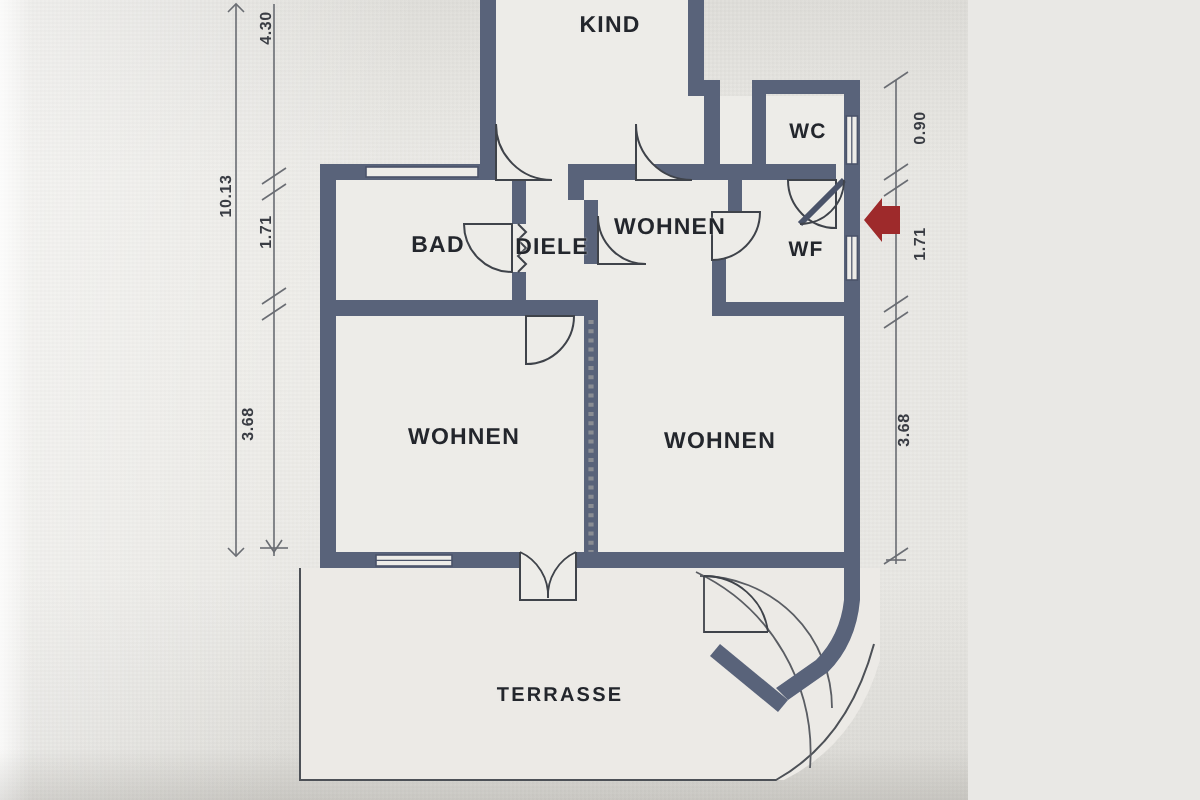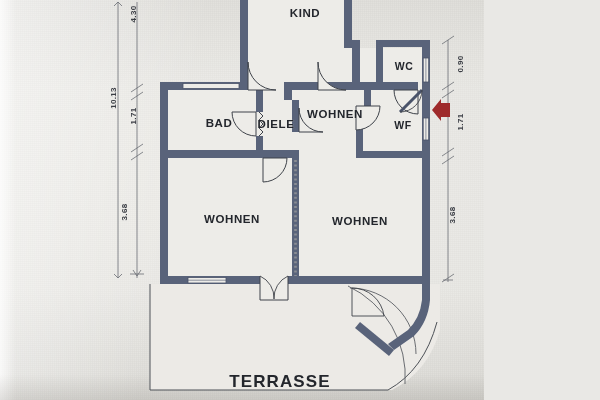--- a/index.html
+++ b/index.html
@@ -42,21 +42,21 @@
     color:#23262c;
     font-family:"Liberation Sans", sans-serif;
     font-weight:700;
     letter-spacing:.6px;
     white-space:nowrap;
     transform:translate(-50%,-50%);
     text-shadow:0 0 1px rgba(233,232,229,.9);
   }
   .lbl.room{font-size:11.5px;}
   .lbl.room.small{font-size:10.5px;text-align:center;}
-  .lbl.terr{font-size:17px;letter-spacing:1.1px;margin-top:34px;}
+  .lbl.terr{font-size:10px;letter-spacing:1.1px;}
 
   .dim{
     position:absolute;
     color:#3a3d44;
     font-size:8px;
     font-weight:700;
     letter-spacing:.3px;
     white-space:nowrap;
     transform-origin:50% 50%;
   }

